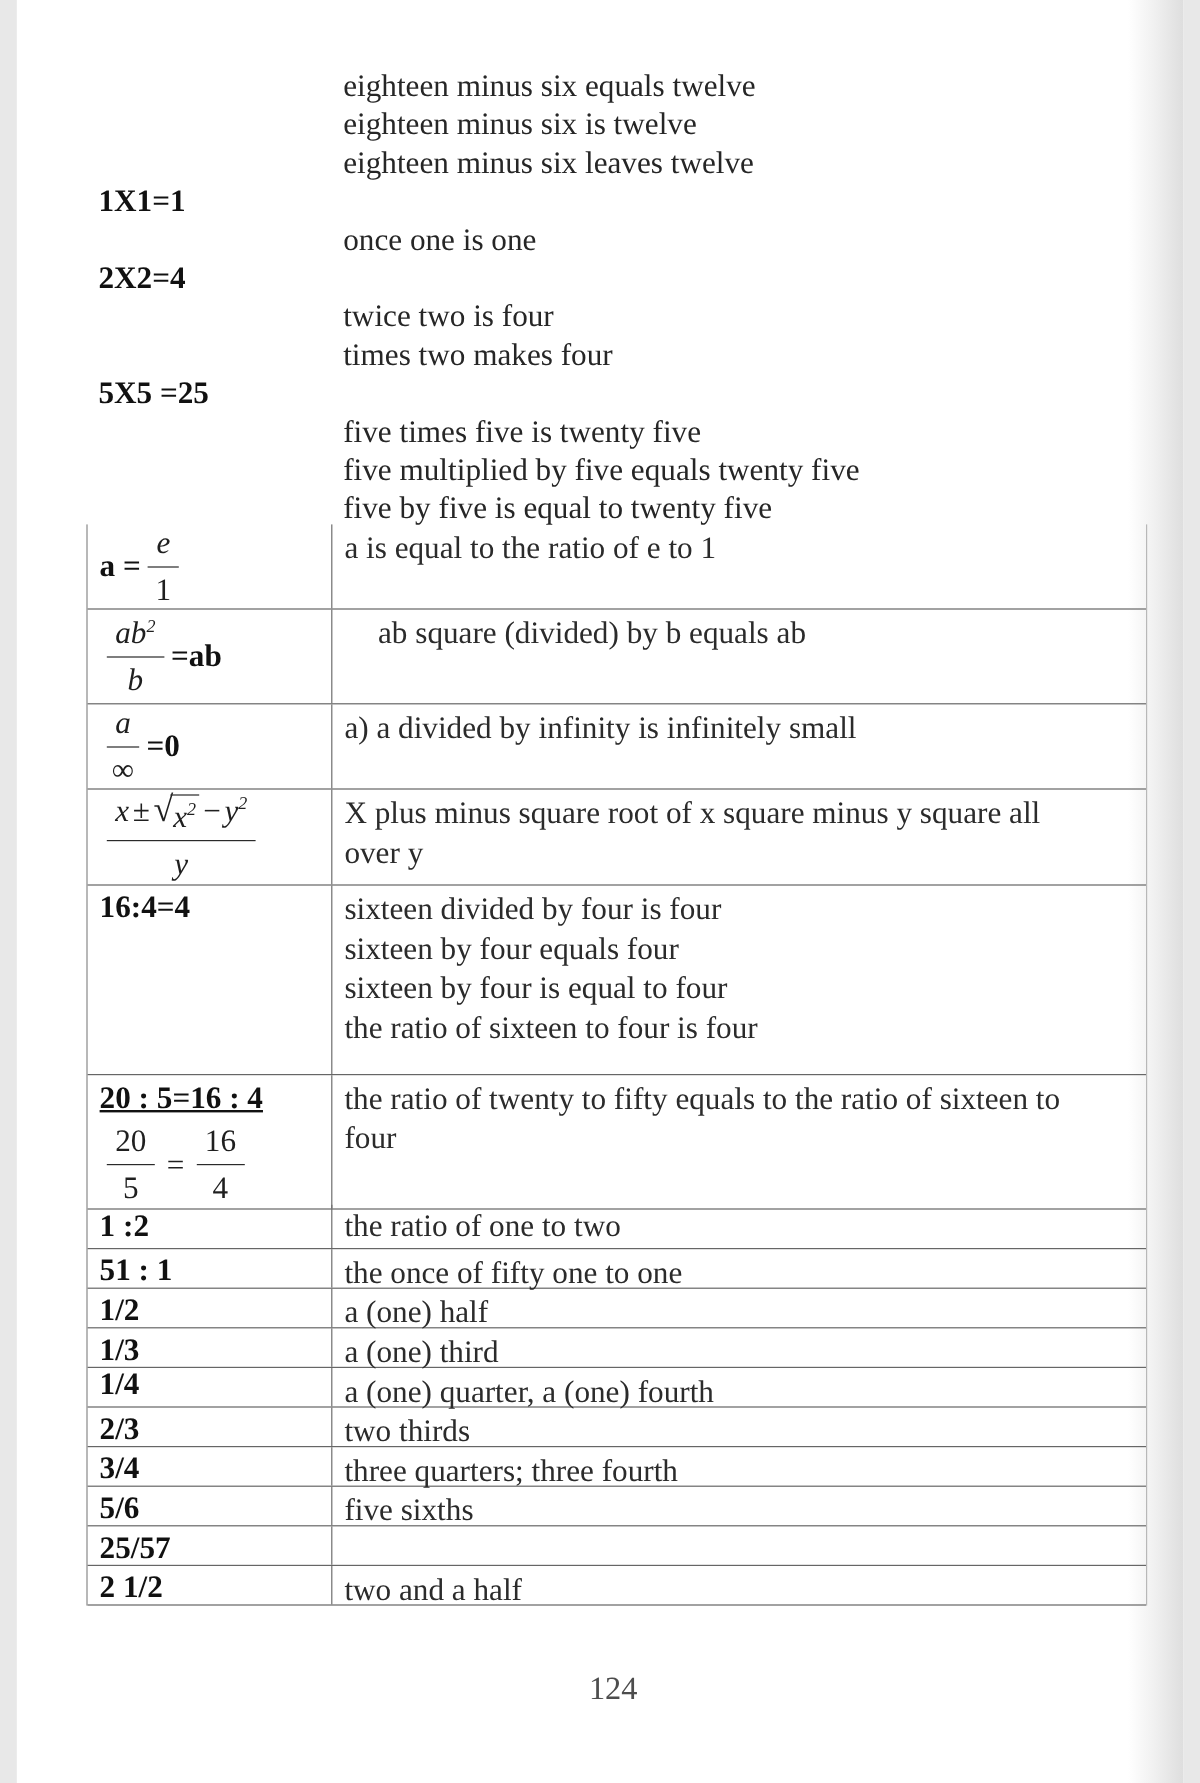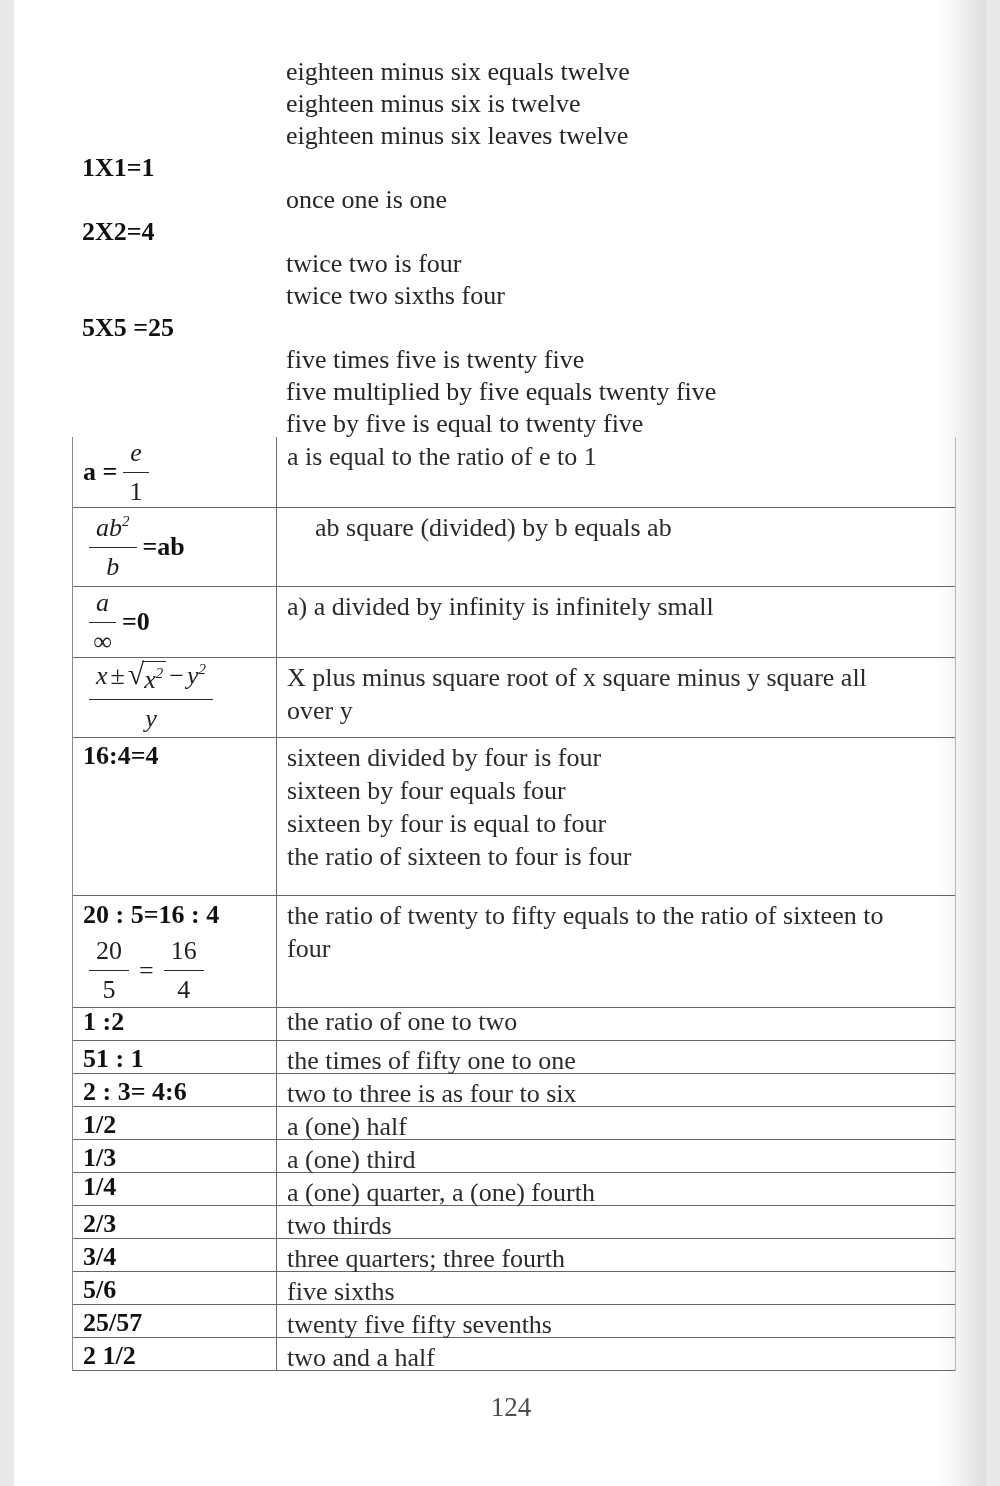--- a/index.html
+++ b/index.html
@@ -46,42 +46,42 @@
   .it { font-style:italic; }
   .op { font-style:normal; padding:0 3px; }
   sup.s { font-size:15px; line-height:0; vertical-align:super; }
   .frac { display:inline-flex; flex-direction:column; align-items:center; margin:0 6px; vertical-align:middle; }
   .frac .num { padding:0 7px 3px 7px; border-bottom:1.6px solid #2a2a2a; text-align:center; white-space:nowrap; }
   .frac .den { padding-top:3px; text-align:center; white-space:nowrap; }
   .formula-wrap { display:flex; align-items:center; }
   .sqrt { white-space:nowrap; display:inline-flex; align-items:flex-start; }
   .sqrt .sym { font-style:normal; font-size:30px; line-height:26px; margin-right:-2px; }
   .sqrt .arg { border-top:1.6px solid #2a2a2a; padding:2px 3px 0 2px; }
-  .prop-line1 { font-weight:bold; color:#111; line-height:33px; white-space:nowrap; }
+  .prop-line1 { font-weight:bold; color:#111; line-height:33px; white-space:nowrap;text-decoration:underline; }
   .prop-line2 { display:flex; align-items:center; margin-top:4px; }
   .prop-line2 .eq { padding:0 4px; font-size:26px; }
   
   .page-number {
     position:absolute; left:0; top:1392px; width:994px;
     text-align:center; font-size:27px; color:#4d4d4d;
   }
 </style>
 </head>
 <body>
 
 <div class="page">
   <div class="top-section" id="top-section">
       <div class="top-line reading">eighteen minus six equals twelve</div>
       <div class="top-line reading">eighteen minus six is twelve</div>
       <div class="top-line reading">eighteen minus six leaves twelve</div>
       <div class="top-line expression">1X1=1</div>
       <div class="top-line reading">once one is one</div>
       <div class="top-line expression">2X2=4</div>
       <div class="top-line reading">twice two is four</div>
-      <div class="top-line reading">twice two sixths four</div>
+      <div class="top-line reading">times two makes four</div>
       <div class="top-line expression">5X5 =25</div>
       <div class="top-line reading">five times five is twenty five</div>
       <div class="top-line reading">five multiplied by five equals twenty five</div>
       <div class="top-line reading">five by five is equal to twenty five</div>
     </div>
   <div class="formula-table" id="formula-table">
       <div class="t-row" style="height: 71px;">
         <div class="cell-formula">
           <span class="formula-wrap">
             <span class="bold">a =</span>
@@ -162,27 +162,21 @@
       <div class="t-row" style="height: 33px; align-items: flex-end;">
         <div class="cell-formula" style="align-items: flex-start;">
           <span class="expr-text">1 :2</span>
         </div>
         <div class="cell-reading">the ratio of one to two</div>
       </div>
       <div class="t-row" style="height: 33px;">
         <div class="cell-formula" style="align-items: flex-start;">
           <span class="expr-text">51 : 1</span>
         </div>
-        <div class="cell-reading">the times of fifty one to one</div>
-      </div>
-      <div class="t-row" style="height: 33px;">
-        <div class="cell-formula" style="align-items: flex-start;">
-          <span class="expr-text">2 : 3= 4:6</span>
-        </div>
-        <div class="cell-reading">two to three is as four to six</div>
+        <div class="cell-reading">the once of fifty one to one</div>
       </div>
       <div class="t-row" style="height: 33px;">
         <div class="cell-formula" style="align-items: flex-start;">
           <span class="expr-text">1/2</span>
         </div>
         <div class="cell-reading">a (one) half</div>
       </div>
       <div class="t-row" style="height: 33px;">
         <div class="cell-formula" style="align-items: flex-start;">
           <span class="expr-text">1/3</span>
@@ -210,21 +204,20 @@
       <div class="t-row" style="height: 33px;">
         <div class="cell-formula" style="align-items: flex-start;">
           <span class="expr-text">5/6</span>
         </div>
         <div class="cell-reading">five sixths</div>
       </div>
       <div class="t-row" style="height: 33px;">
         <div class="cell-formula" style="align-items: flex-start;">
           <span class="expr-text">25/57</span>
         </div>
-        <div class="cell-reading">twenty five fifty sevenths</div>
       </div>
       <div class="t-row" style="height: 33px; justify-content: flex-end;">
         <div class="cell-formula" style="align-items: flex-start;">
           <span class="expr-text">2 1/2</span>
         </div>
         <div class="cell-reading">two and a half</div>
       </div>
     </div>
   <div class="page-number">124</div>
   <div class="scan-edge"></div>

